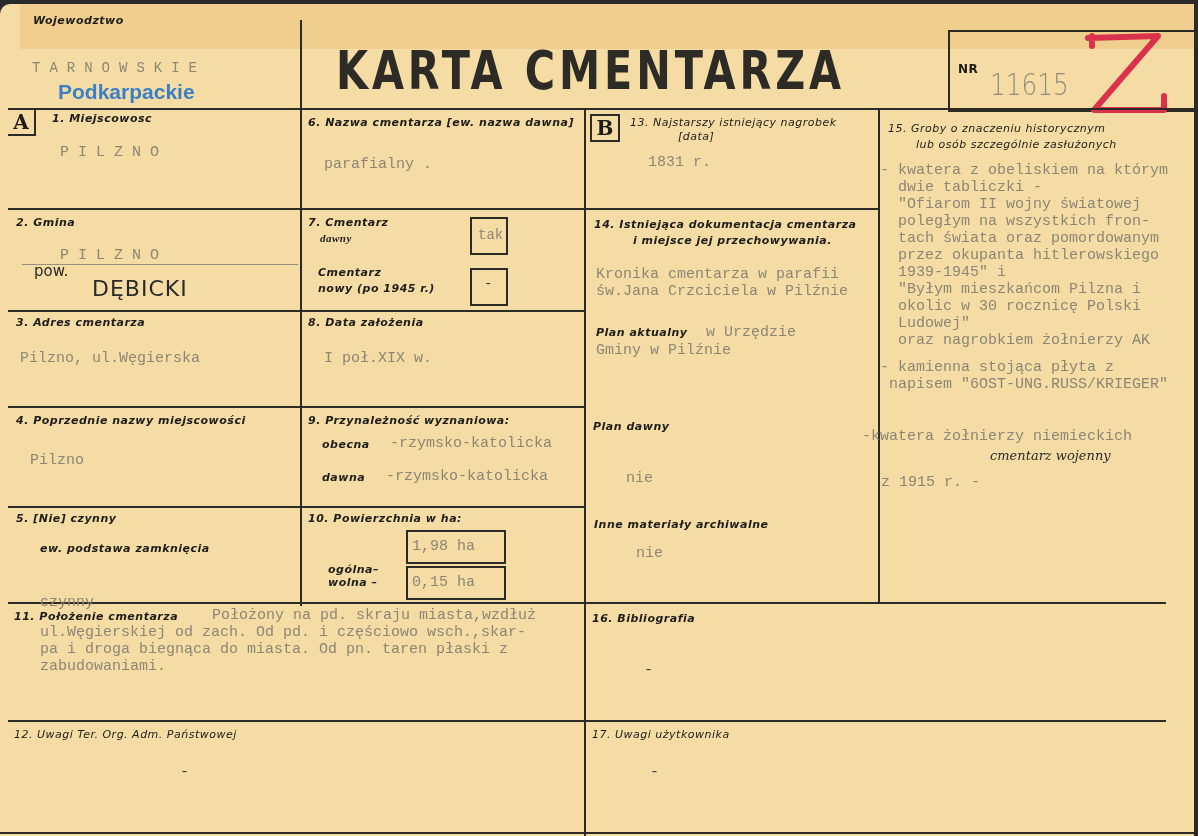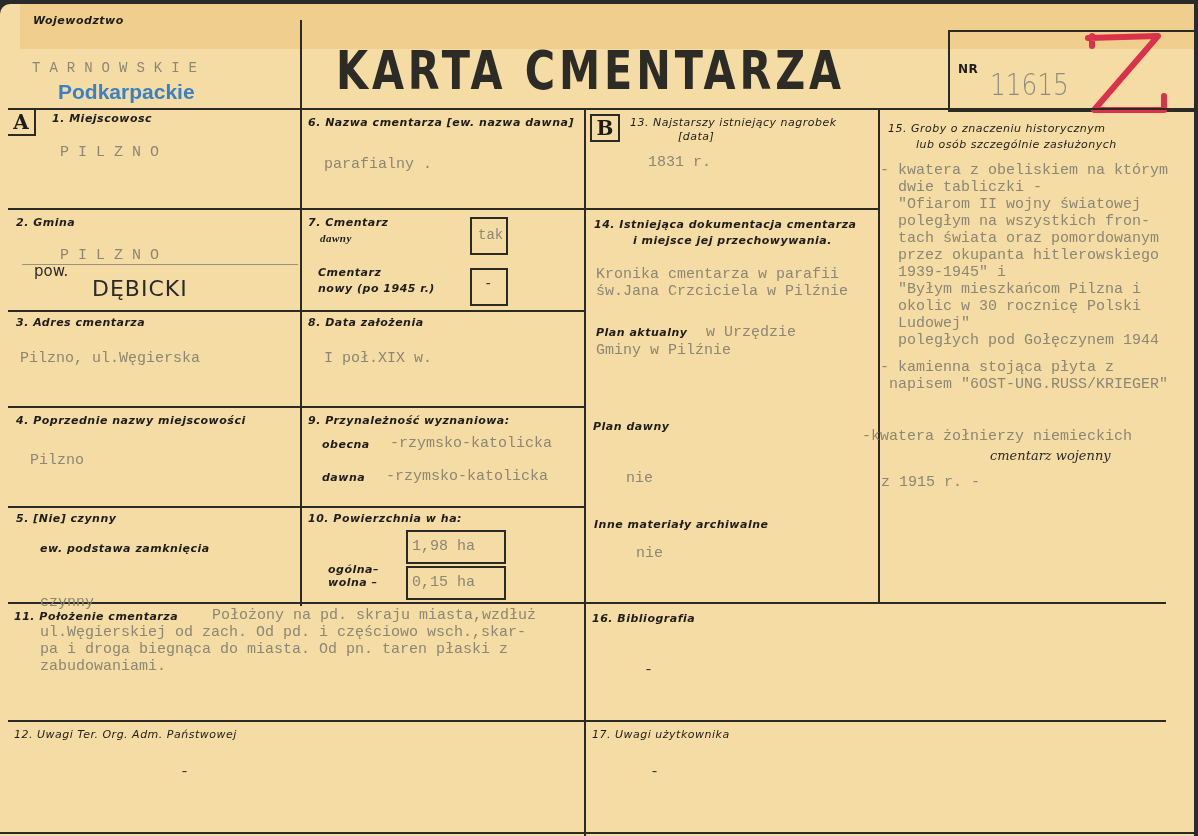--- a/index.html
+++ b/index.html
@@ -180,21 +180,21 @@
     <div class="typed" style="position:relative;">- kwatera z obeliskiem na którym</div>
     <div class="typed" style="position:relative;">  dwie tabliczki -</div>
     <div class="typed" style="position:relative;">  "Ofiarom II wojny światowej</div>
     <div class="typed" style="position:relative;">  poległym na wszystkich fron-</div>
     <div class="typed" style="position:relative;">  tach świata oraz pomordowanym</div>
     <div class="typed" style="position:relative;">  przez okupanta hitlerowskiego</div>
     <div class="typed" style="position:relative;">  1939-1945" i</div>
     <div class="typed" style="position:relative;">  "Byłym mieszkańcom Pilzna i</div>
     <div class="typed" style="position:relative;">  okolic w 30 rocznicę Polski</div>
     <div class="typed" style="position:relative;">  Ludowej"</div>
-    <div class="typed" style="position:relative;">  poległych pod Gołęczynem 1944</div>
+    <div class="typed" style="position:relative;">  oraz nagrobkiem żołnierzy AK</div>
     <div class="typed" style="position:relative; height:10px;"></div>
     <div class="typed" style="position:relative;">- kamienna stojąca płyta z</div>
     <div class="typed" style="position:relative;"> napisem "6OST-UNG.RUSS/KRIEGER"</div>
   </div>
   <div class="typed" style="left:862px; top:424px;">-kwatera żołnierzy niemieckich</div>
   <div class="typed" style="left:872px; top:443px;margin-top:27px;"> z 1915 r. -</div>
   <div class="hand" style="left:990px; top:444px; font-size:13px; font-style:italic; font-family:'DejaVu Serif',serif;">cmentarz wojenny</div>
 
   <div class="lbl" style="left:14px; top:606px;">11. Położenie cmentarza</div>
   <div class="typed" style="left:212px; top:603px;">Położony na pd. skraju miasta,wzdłuż</div>

